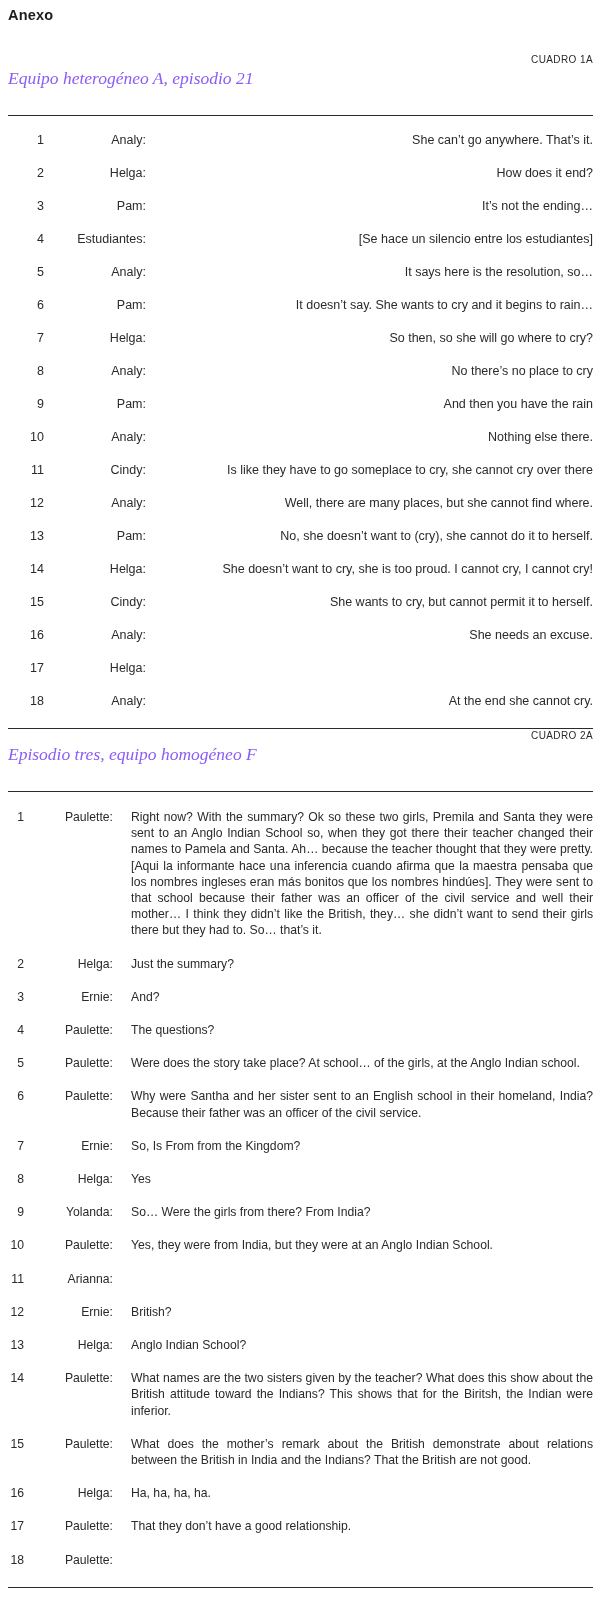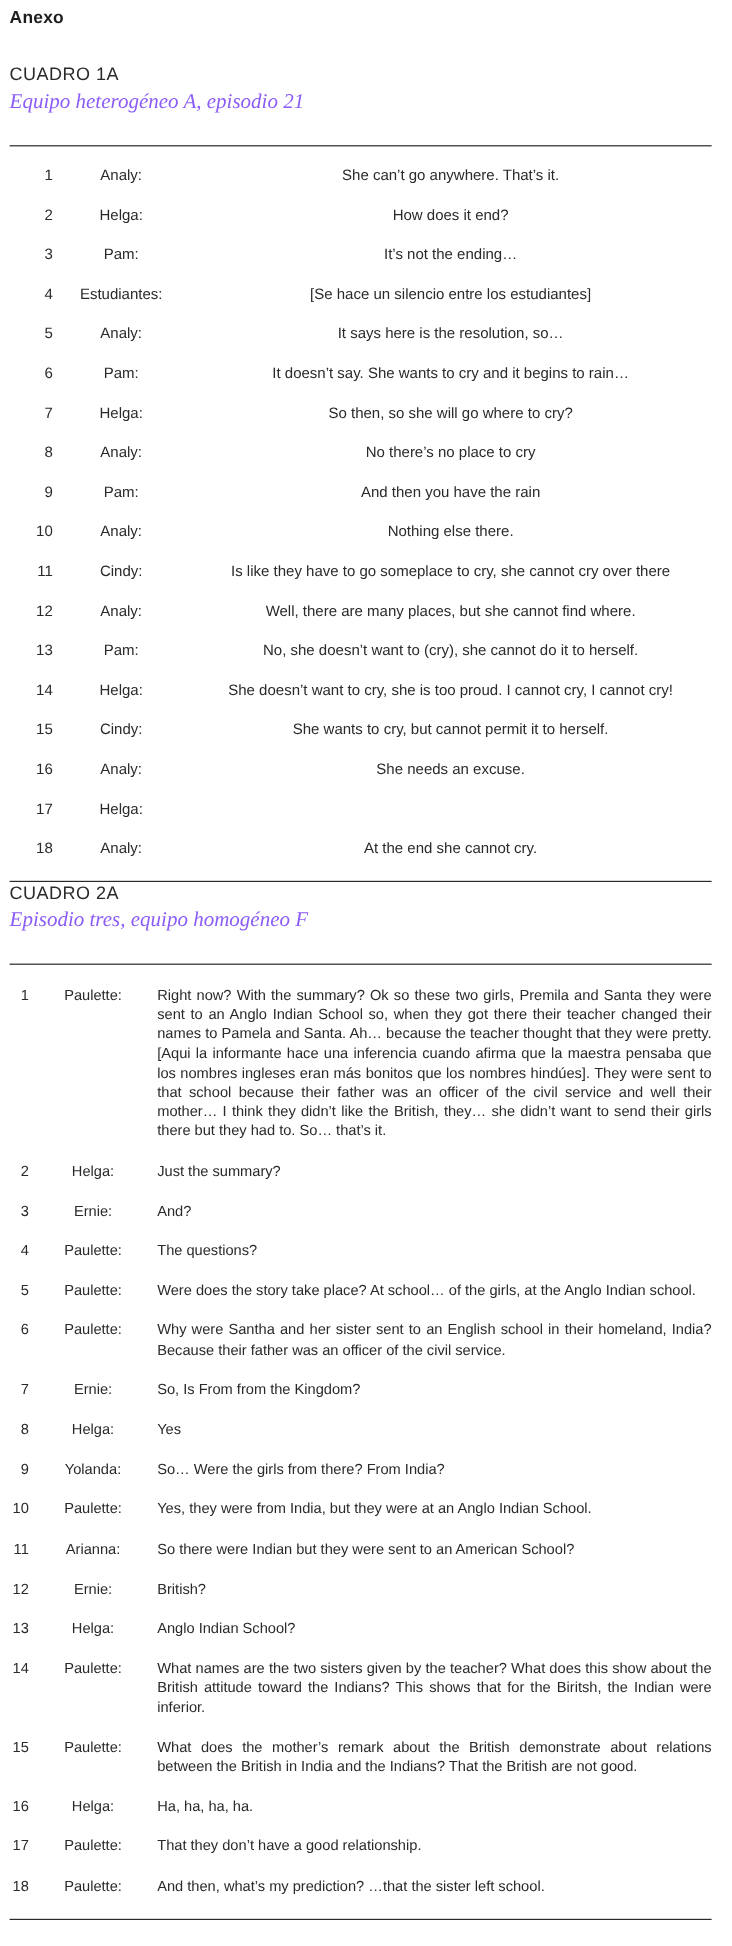--- a/index.html
+++ b/index.html
@@ -16,23 +16,24 @@
     width: 610px;
   }
   .page-title {
     margin-top: 7px;
     font-size: 14.5px;
     font-weight: bold;
     letter-spacing: 0.2px;
     color: #1d1d1d;
   }
   .table-label {
-    font-size: 15px;
+    font-size: 10px;
     letter-spacing: 0.4px;
     color: #2a2a2a;
+    text-align: right;
   }
   .label-1 { margin-top: 31px; }
   .label-2 { margin-top: 1px; }
   .table-caption {
     margin-top: 3px;
     font-family: "Liberation Serif", serif;
     font-style: italic;
     font-size: 17.5px;
     color: #8b5cf6;
   }
@@ -52,22 +53,22 @@
     font-size: 12.5px;
     line-height: 15px;
   }
   .t2 .row {
     grid-template-columns: 16px 71px 1fr;
     column-gap: 18px;
     font-size: 12.2px;
     line-height: 16.2px;
   }
   .cell-num { text-align: right; }
-  .cell-speaker { text-align: center; white-space: nowrap; }
-  .t1 .cell-text { text-align: center; }
+  .cell-speaker { text-align: right; white-space: nowrap; }
+  .t1 .cell-text { text-align: right; }
   .t2 .cell-text { text-align: justify; }
 </style>
 </head>
 <body>
 
 <div class="page">
 
   <h1 class="page-title">Anexo</h1>
 
   <section>
@@ -216,21 +217,20 @@
           <div class="cell-text">So… Were the girls from there? From India?</div>
         </div>
         <div class="row">
           <div class="cell-num">10</div>
           <div class="cell-speaker">Paulette:</div>
           <div class="cell-text">Yes, they were from India, but they were at an Anglo Indian School.</div>
         </div>
         <div class="row">
           <div class="cell-num">11</div>
           <div class="cell-speaker">Arianna:</div>
-          <div class="cell-text">So there were Indian but they were sent to an American School?</div>
         </div>
         <div class="row">
           <div class="cell-num">12</div>
           <div class="cell-speaker">Ernie:</div>
           <div class="cell-text">British?</div>
         </div>
         <div class="row">
           <div class="cell-num">13</div>
           <div class="cell-speaker">Helga:</div>
           <div class="cell-text">Anglo Indian School?</div>
@@ -251,18 +251,17 @@
           <div class="cell-text">Ha, ha, ha, ha.</div>
         </div>
         <div class="row">
           <div class="cell-num">17</div>
           <div class="cell-speaker">Paulette:</div>
           <div class="cell-text">That they don’t have a good relationship.</div>
         </div>
         <div class="row">
           <div class="cell-num">18</div>
           <div class="cell-speaker">Paulette:</div>
-          <div class="cell-text">And then, what’s my prediction? …that the sister left school.</div>
         </div>
       </div>
   </section>
 
 </div>
 
 </body></html>

